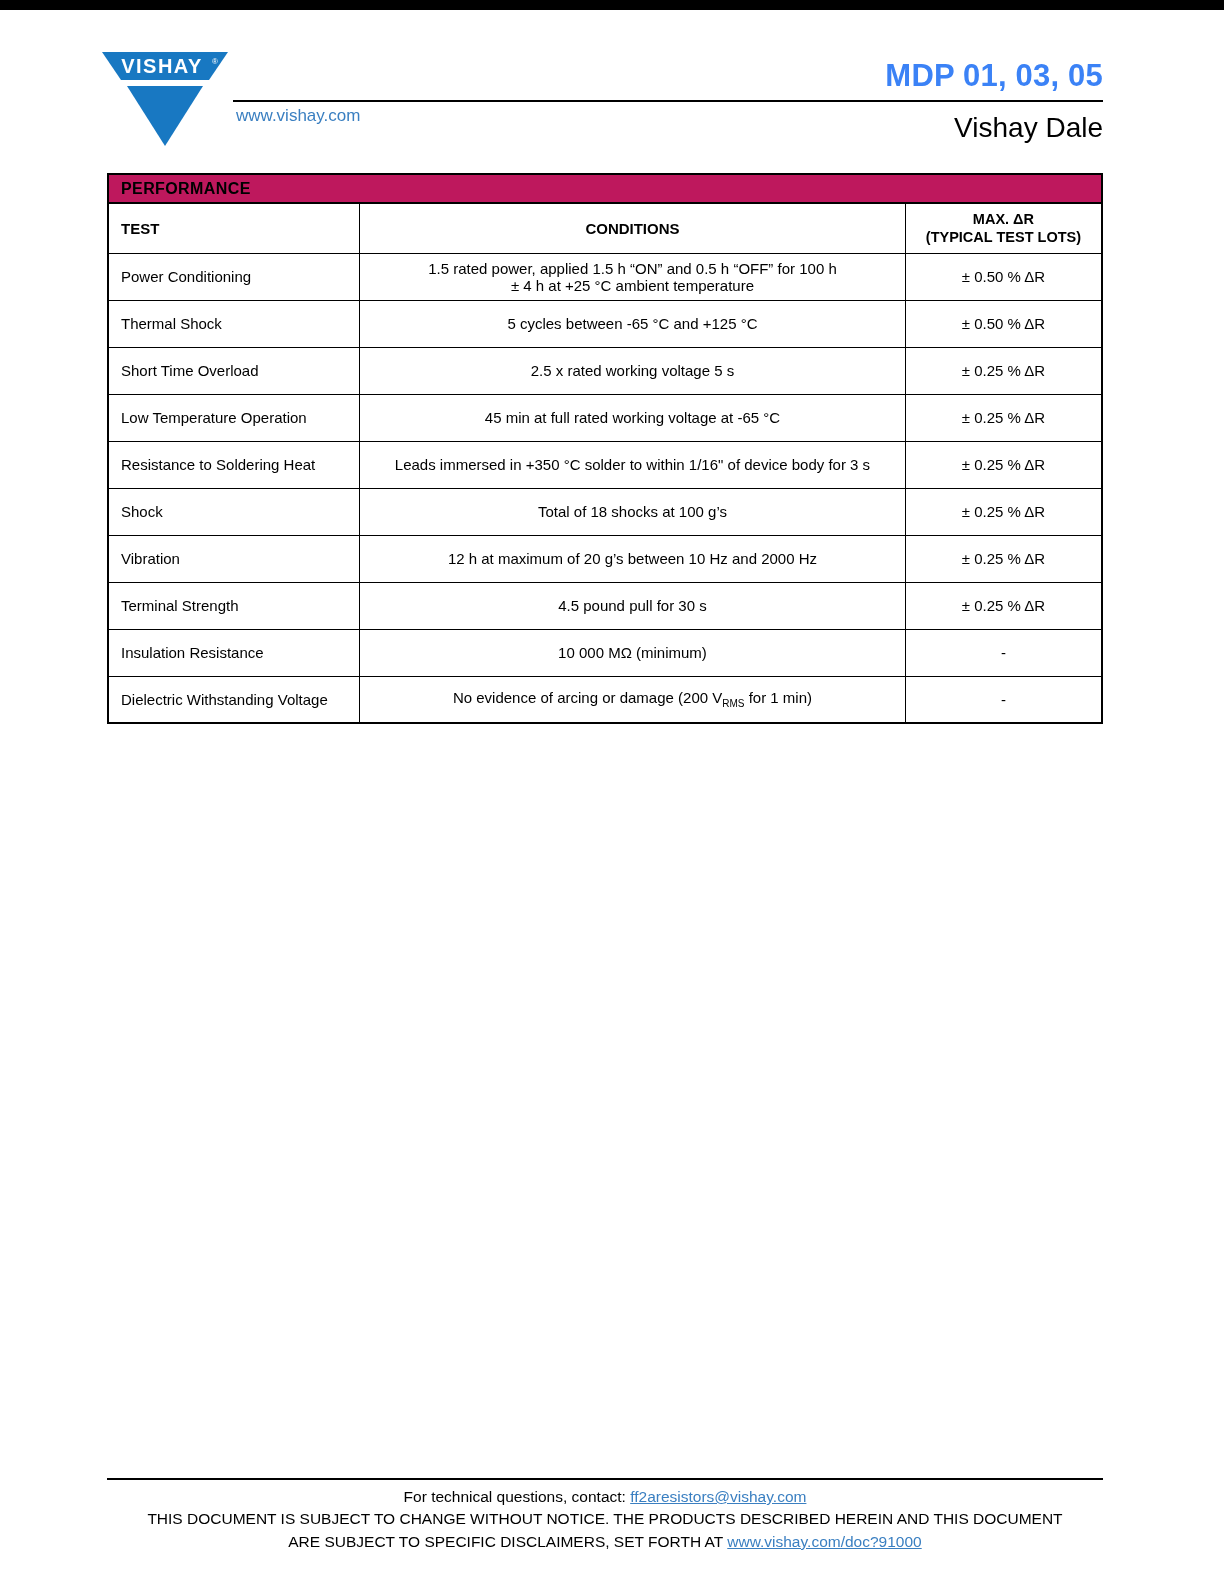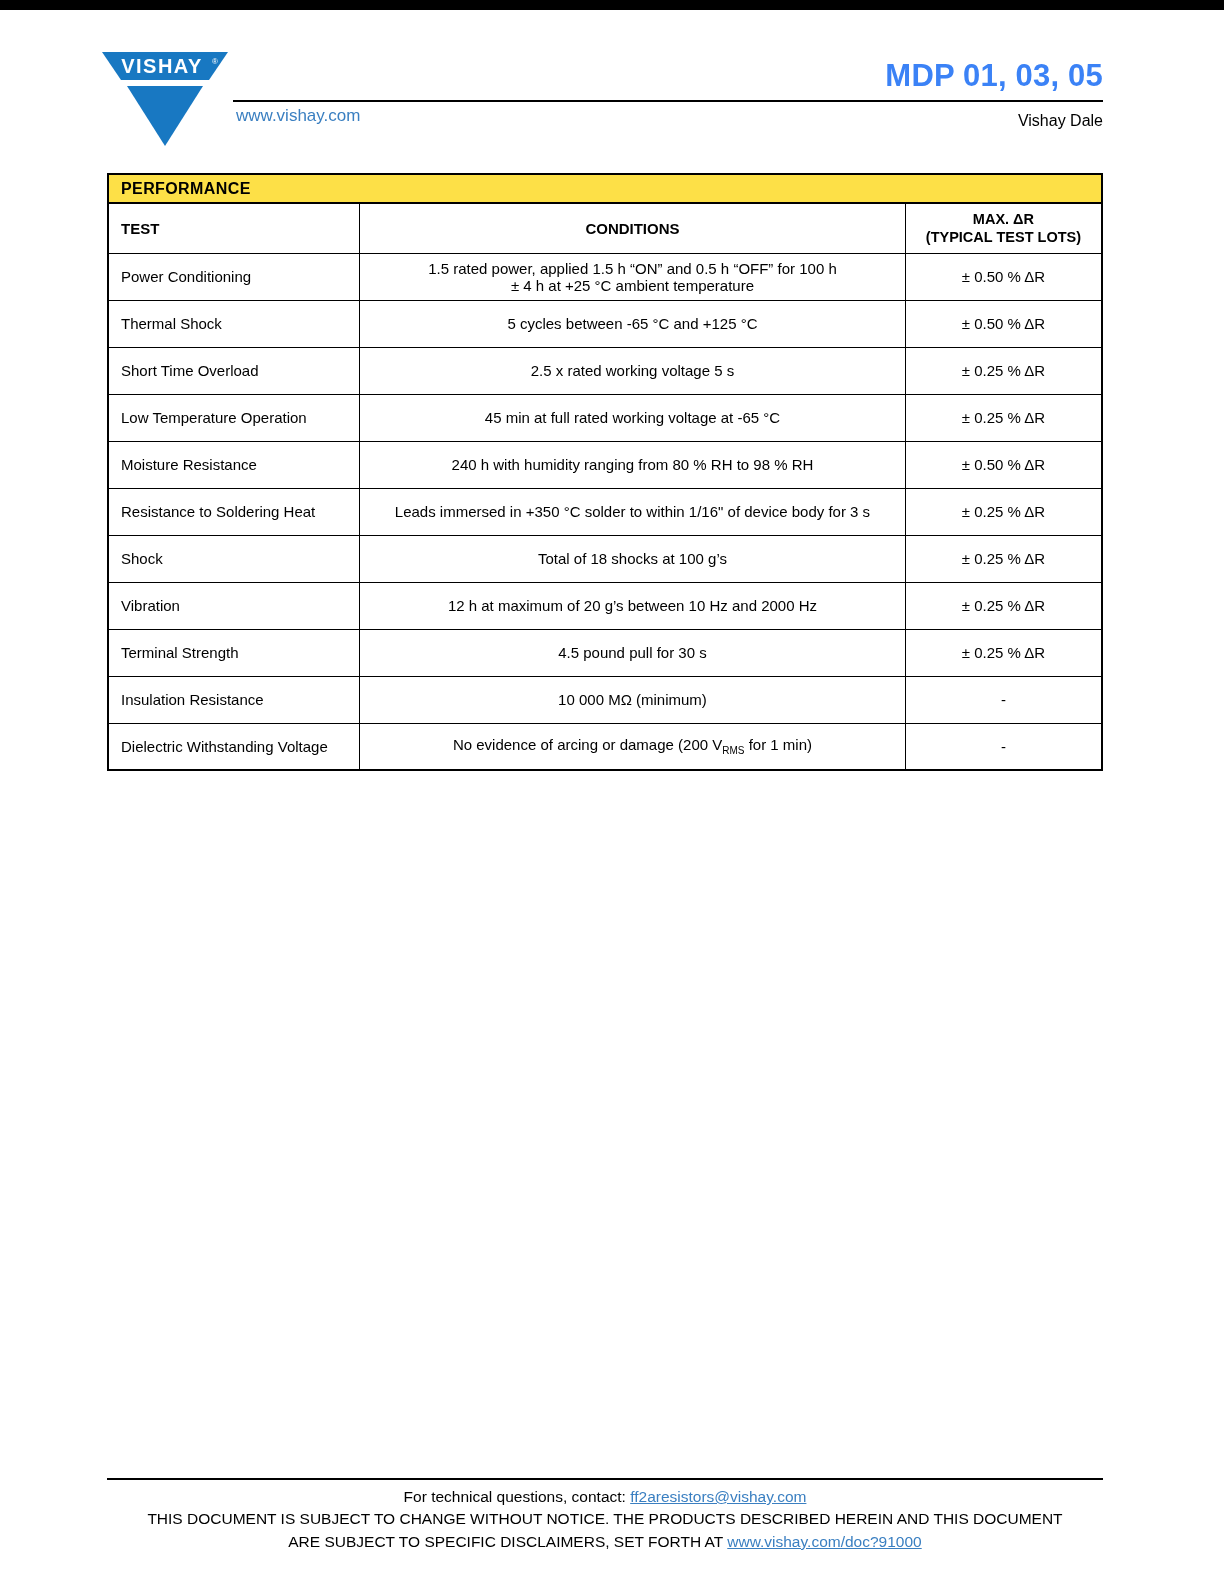--- a/index.html
+++ b/index.html
@@ -25,26 +25,26 @@
     position: absolute; right: 121px; top: 58px;
     font-size: 31px; font-weight: bold; color: #3b82f6;
     letter-spacing: 0.2px;
   }
   .header-rule {
     position: absolute; left: 233px; right: 121px; top: 100px;
     height: 2px; background: #000;
   }
   .subtitle {
     position: absolute; right: 121px; top: 112px;
-    font-size: 16px; color: #000;
+    font-size: 28px; color: #000;
   }
   
   .perf { position: absolute; left: 107px; top: 173px; width: 996px; }
   .perf-title {
-    background: #fde047;
+    background: #be185d;
     border: 2px solid #000; border-bottom: none;
     height: 29px; line-height: 27px;
     font-weight: bold; font-size: 16px; letter-spacing: 0.4px;
     padding-left: 12px; color: #000;
   }
   table.perf-table {
     width: 100%; border-collapse: collapse;
     border: 2px solid #000;
   }
   .perf-table th, .perf-table td {
@@ -121,25 +121,20 @@
       <td class="cell-test">Short Time Overload</td>
       <td class="cell-cond">2.5 x rated working voltage 5 s</td>
       <td class="cell-max">± 0.25 % ΔR</td>
     </tr>
     <tr>
       <td class="cell-test">Low Temperature Operation</td>
       <td class="cell-cond">45 min at full rated working voltage at -65 °C</td>
       <td class="cell-max">± 0.25 % ΔR</td>
     </tr>
     <tr>
-      <td class="cell-test">Moisture Resistance</td>
-      <td class="cell-cond">240 h with humidity ranging from 80 % RH to 98 % RH</td>
-      <td class="cell-max">± 0.50 % ΔR</td>
-    </tr>
-    <tr>
       <td class="cell-test">Resistance to Soldering Heat</td>
       <td class="cell-cond">Leads immersed in +350 °C solder to within 1/16" of device body for 3 s</td>
       <td class="cell-max">± 0.25 % ΔR</td>
     </tr>
     <tr>
       <td class="cell-test">Shock</td>
       <td class="cell-cond">Total of 18 shocks at 100 g’s</td>
       <td class="cell-max">± 0.25 % ΔR</td>
     </tr>
     <tr>

